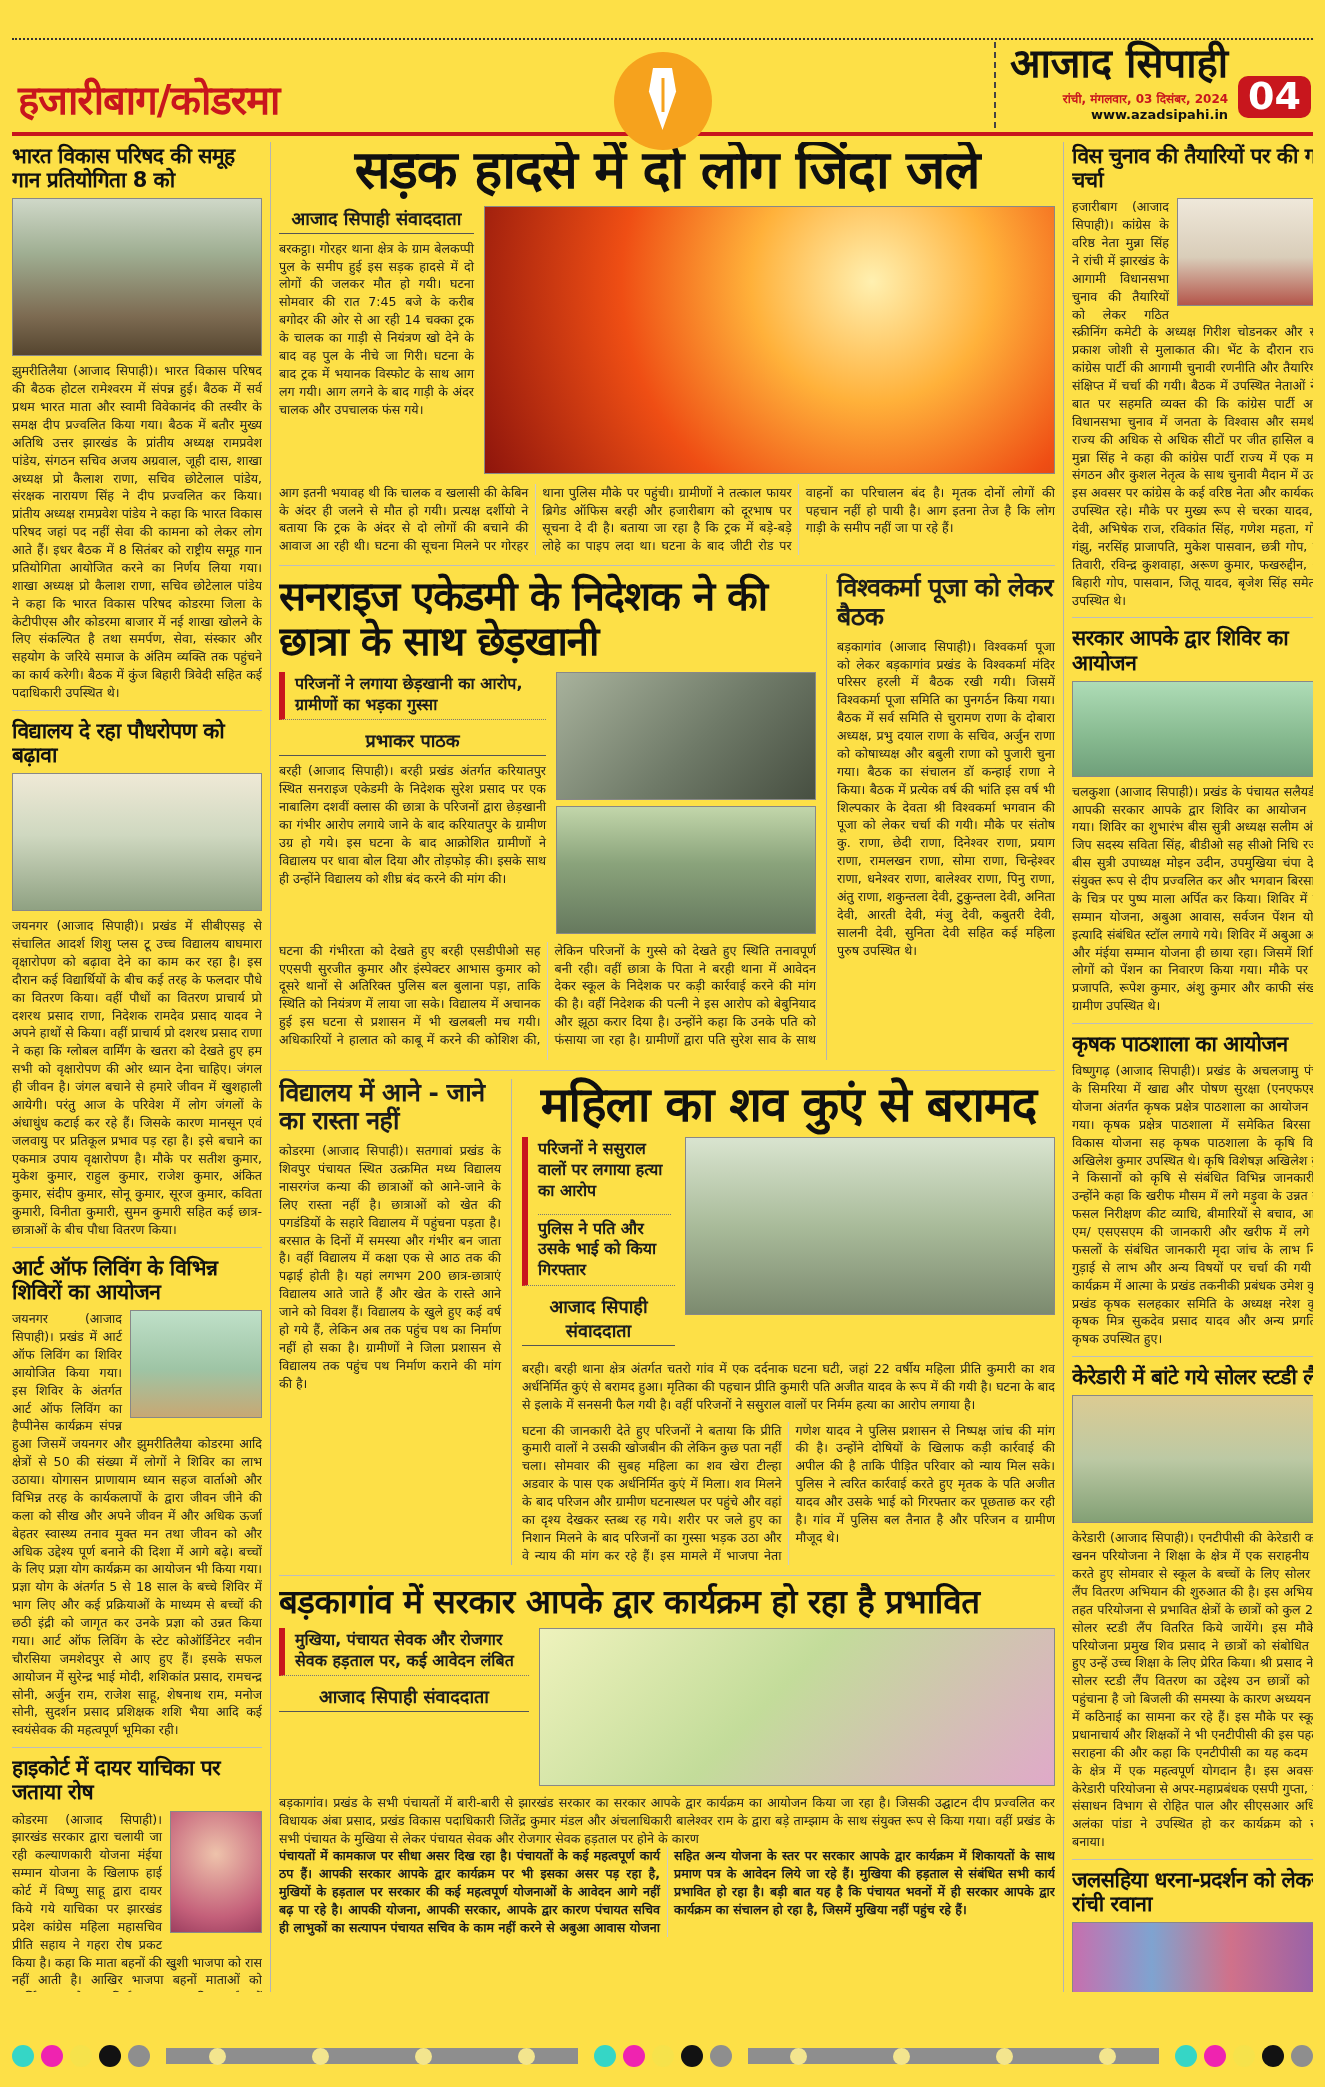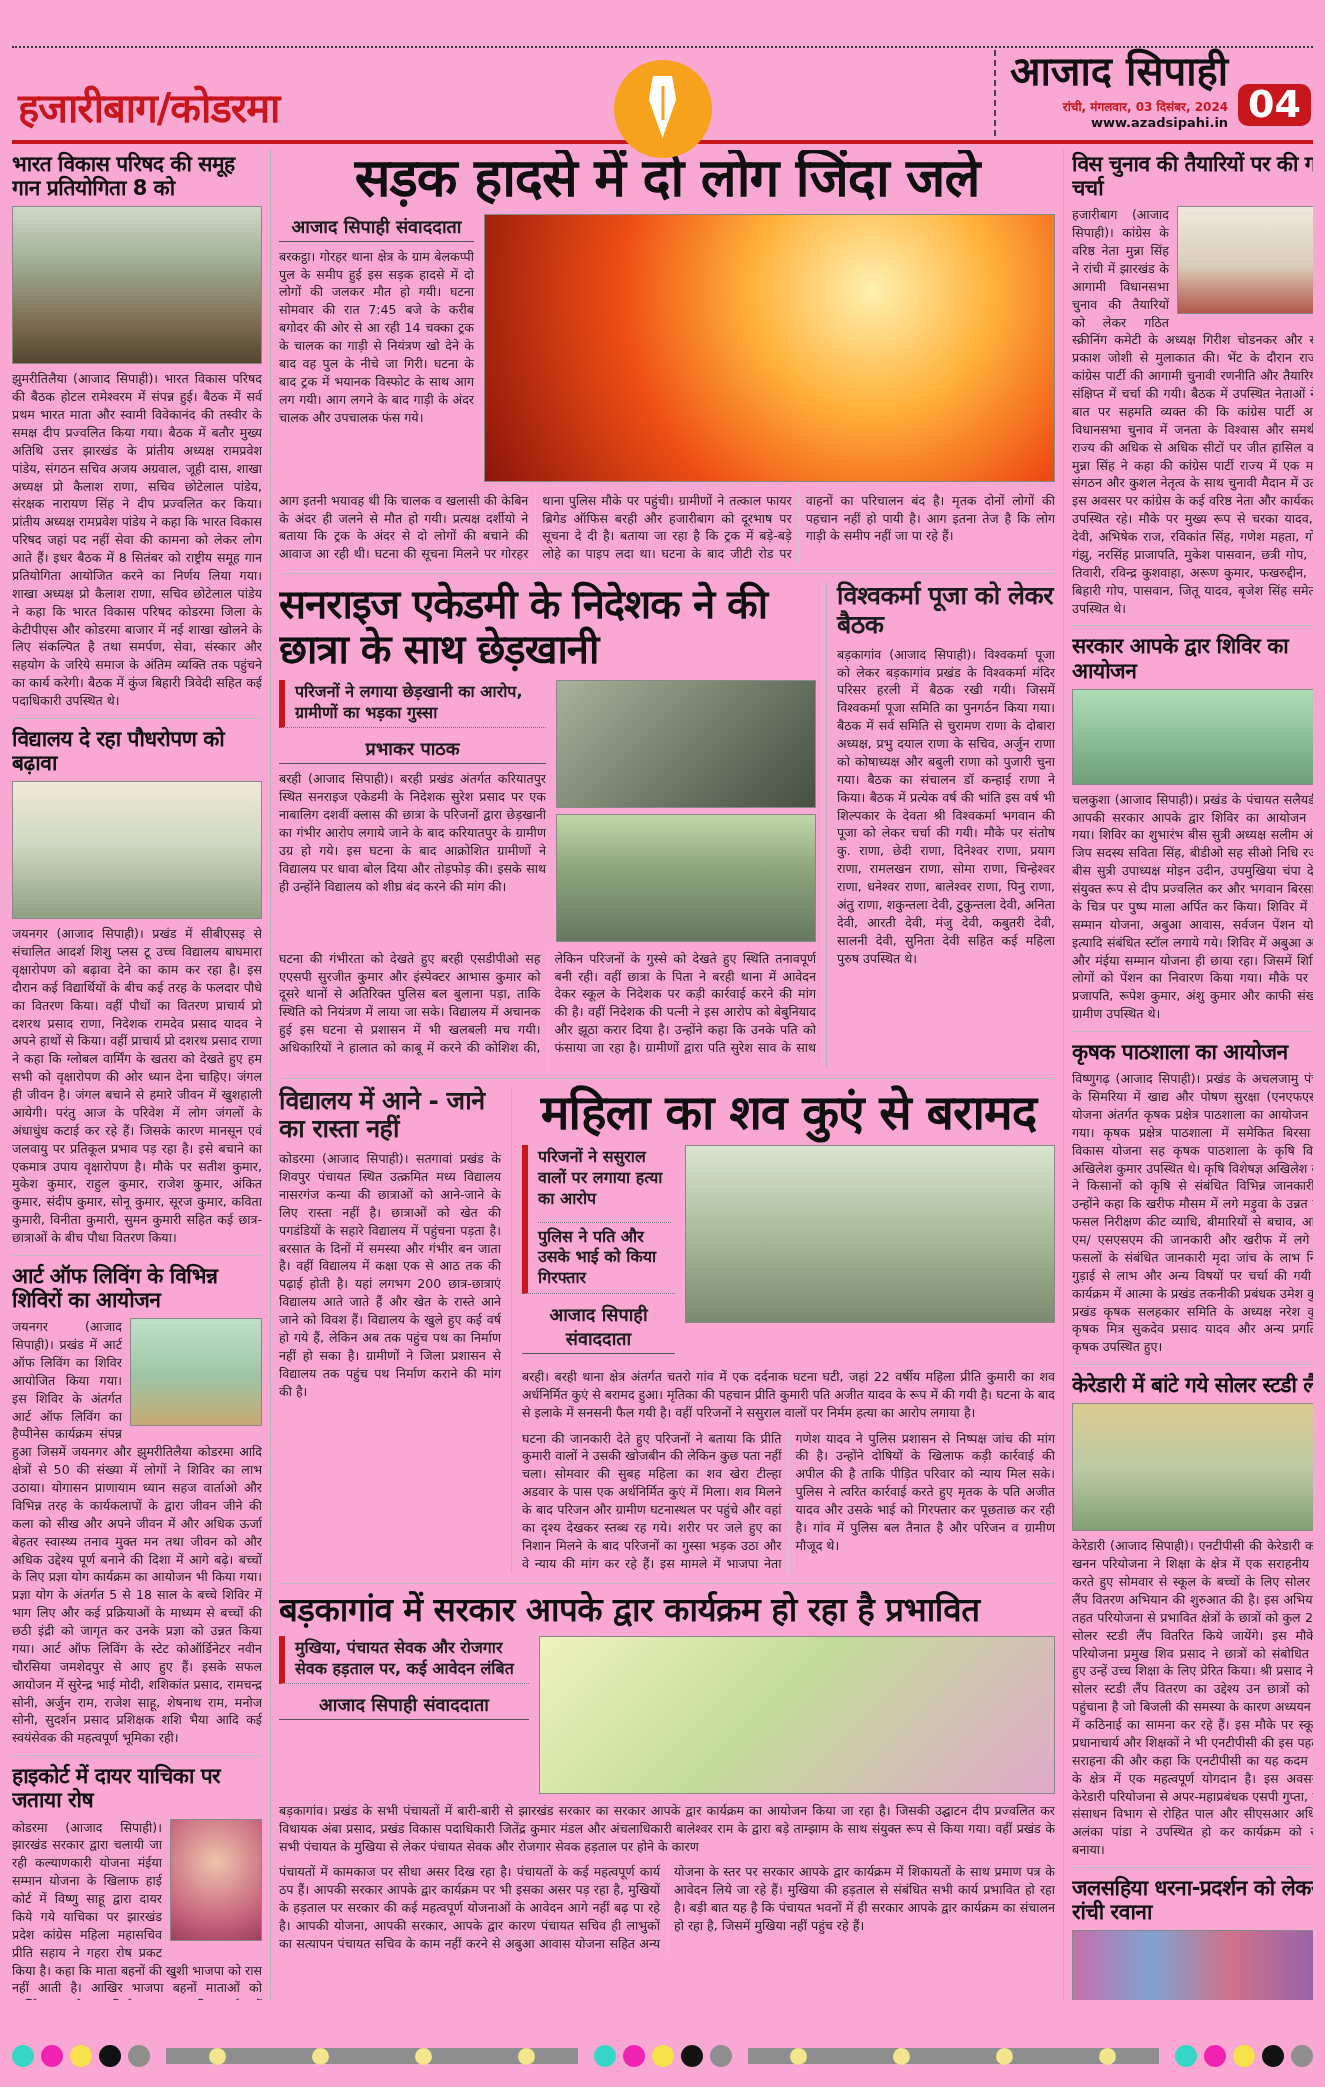--- a/index.html
+++ b/index.html
@@ -1,18 +1,18 @@
 <!DOCTYPE html>
 <html><head>
 <meta charset="utf-8">
 <style>
   html,body { margin:0; padding:0; background:#ffffff; }
-  .page { position:relative; width:1325px; height:2087px; margin:0 auto; background:#f9a8d4;
+  .page { position:relative; width:1325px; height:2087px; margin:0 auto; background:#fde047;
           font-family:"DejaVu Sans", sans-serif; color:#1c1c1c; box-sizing:border-box;
-          padding:8px 12px; overflow:hidden; }
+          padding:0 12px; overflow:hidden; }
 
   
   .top-dotted { border-top:2px dotted #333; margin-top:38px; }
   .masthead { position:relative; height:92px; border-bottom:4px solid #c8161d; }
   .mh-left { position:absolute; left:6px; bottom:6px; }
   .section-title { color:#c8161d; font-size:40px; font-weight:bold; letter-spacing:-1px; }
   .logo { position:absolute; left:50%; top:12px; transform:translateX(-50%);
           width:98px; height:98px; background:#f6a21d; border-radius:50%; z-index:3; }
   .nib { position:absolute; left:50%; top:16px; transform:translateX(-50%);
          width:34px; height:62px; background:#ffffff;
@@ -90,21 +90,21 @@
   .sun-photos .photo { width:100%; height:128px; }
   .sun-photos .photo + .photo { margin-top:6px; }
   .sun-more { margin-top:8px; max-height:118px; overflow:hidden; }
 
   .mah-left { flex:1; }
   .mah-photo { width:370px; height:178px; flex:none; }
   .mah-more { margin-top:8px; max-height:258px; overflow:hidden; }
 
   .bark-left { width:250px; flex:none; }
   .bark-photo { flex:1; height:158px; }
-  .bark-more { margin-top:8px; max-height:126px; overflow:hidden; }
+  .bark-more { max-height:126px; overflow:hidden;font-weight:bold; }
 
   .clip { overflow:hidden; }
 
   
   .regrow { position:absolute; left:12px; right:12px; bottom:20px; display:flex; align-items:center; gap:16px; }
   .reg-dots { display:flex; gap:7px; flex:none; }
   .reg-dots span { width:22px; height:22px; border-radius:50%; display:block; }
   .reg-bar { flex:1; height:16px; background:#8e8e8e; display:flex; align-items:center; justify-content:space-around; }
   .reg-bar i { width:17px; height:17px; border-radius:50%; background:#f3e58e; display:block; }
 </style>

